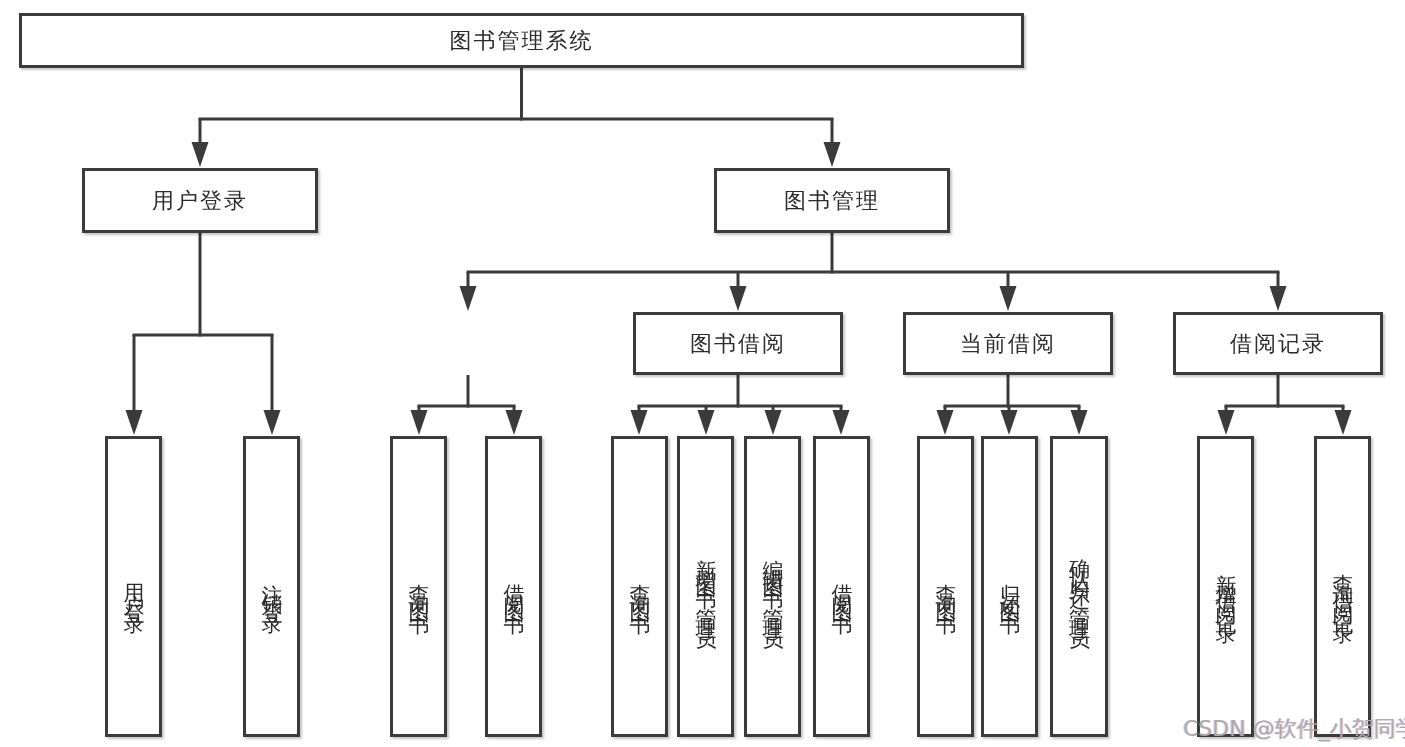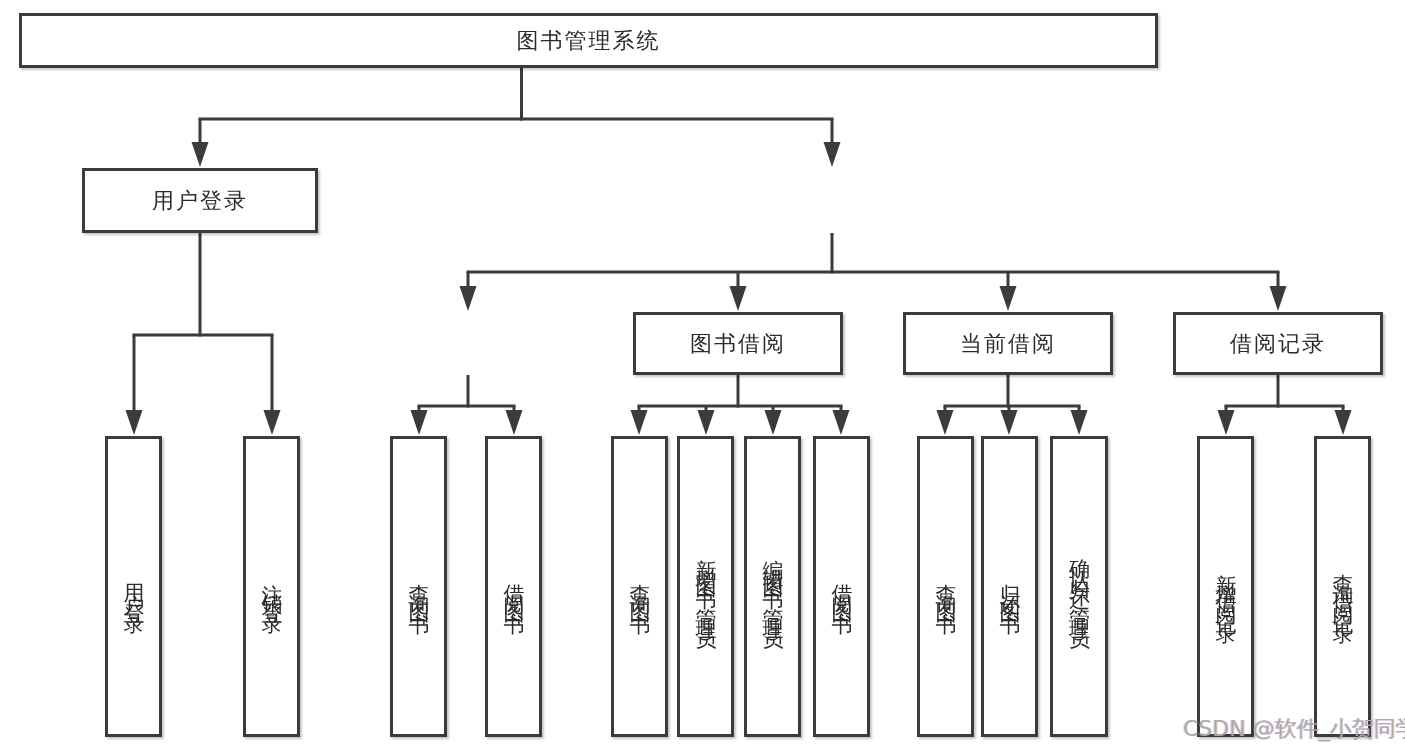--- a/index.html
+++ b/index.html
@@ -108,26 +108,29 @@
     <polygon points="1070.5,410 1087.5,410 1079,435"></polygon>
 
     <line x1="1278" y1="375" x2="1278" y2="407.5"></line>
     <line x1="1224.5" y1="406" x2="1344.5" y2="406"></line>
     <line x1="1226" y1="406" x2="1226" y2="415"></line>
     <line x1="1343" y1="406" x2="1343" y2="415"></line>
     <polygon points="1217.5,410 1234.5,410 1226,435"></polygon>
     <polygon points="1334.5,410 1351.5,410 1343,435"></polygon>
   </svg>
 
-  <div class="node h-node" style="left:19px; top:13px; width:1139px; height:55px;">
+  <div class="node h-node" style="left:19px; top:13px; width:1005px; height:55px;">
     <span>图书管理系统</span>
   </div>
 
   <div class="node h-node" style="left:82px; top:168px; width:236px; height:65px;">
     <span>用户登录</span>
+  </div>
+  <div class="node h-node" style="left:714px; top:168px; width:236px; height:65px;">
+    <span>图书管理</span>
   </div>
 
   <div class="node h-node" style="left:633px; top:312px; width:210px; height:63px;">
     <span>图书借阅</span>
   </div>
   <div class="node h-node" style="left:903px; top:312px; width:210px; height:63px;">
     <span>当前借阅</span>
   </div>
   <div class="node h-node" style="left:1173px; top:312px; width:210px; height:63px;">
     <span>借阅记录</span>

